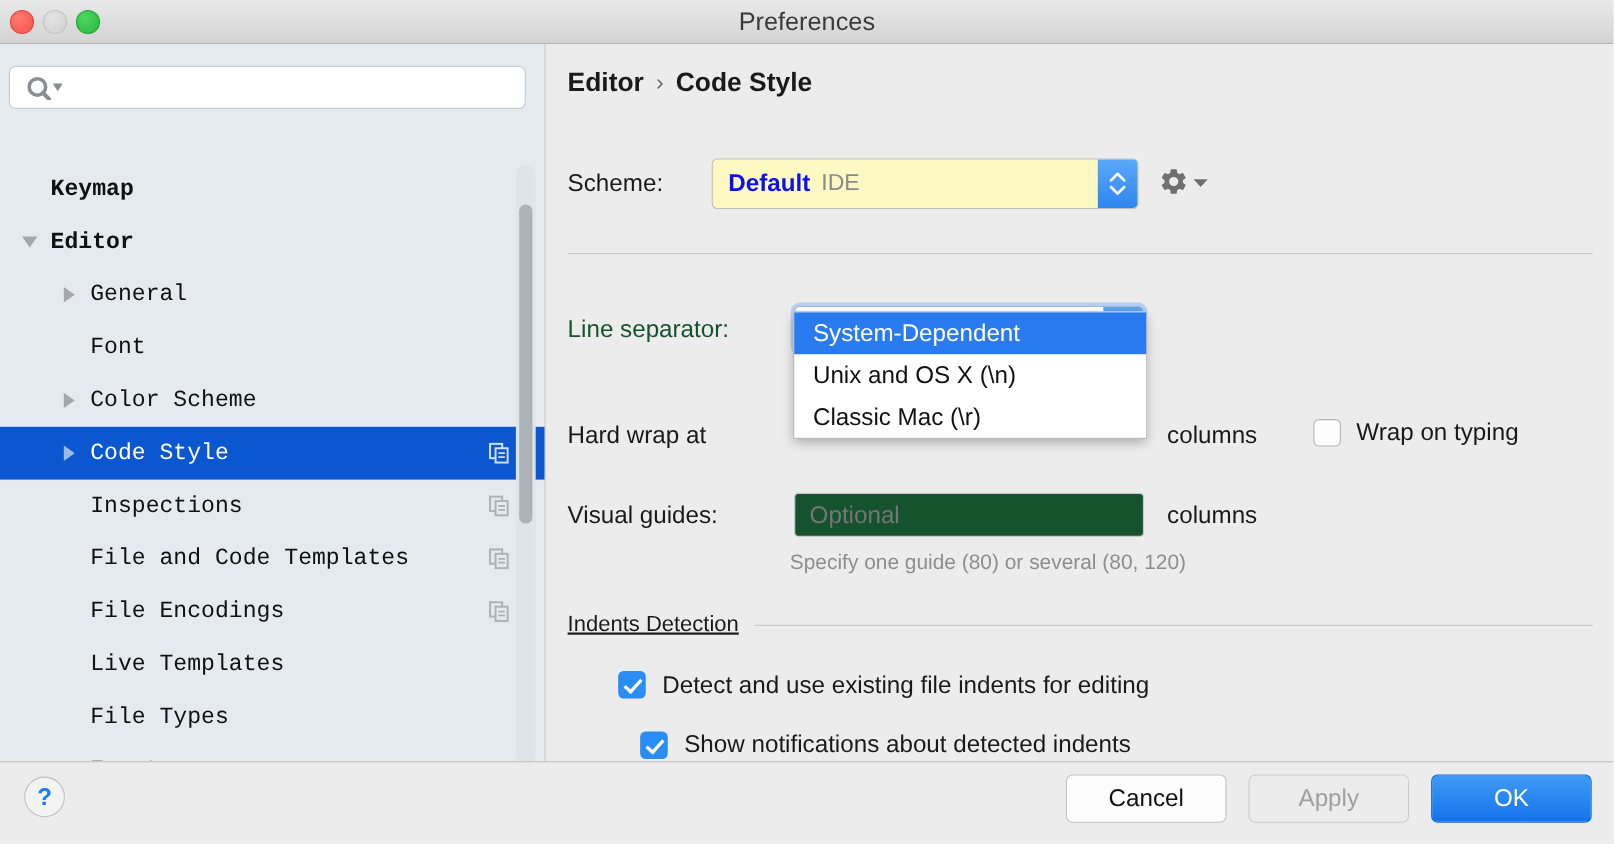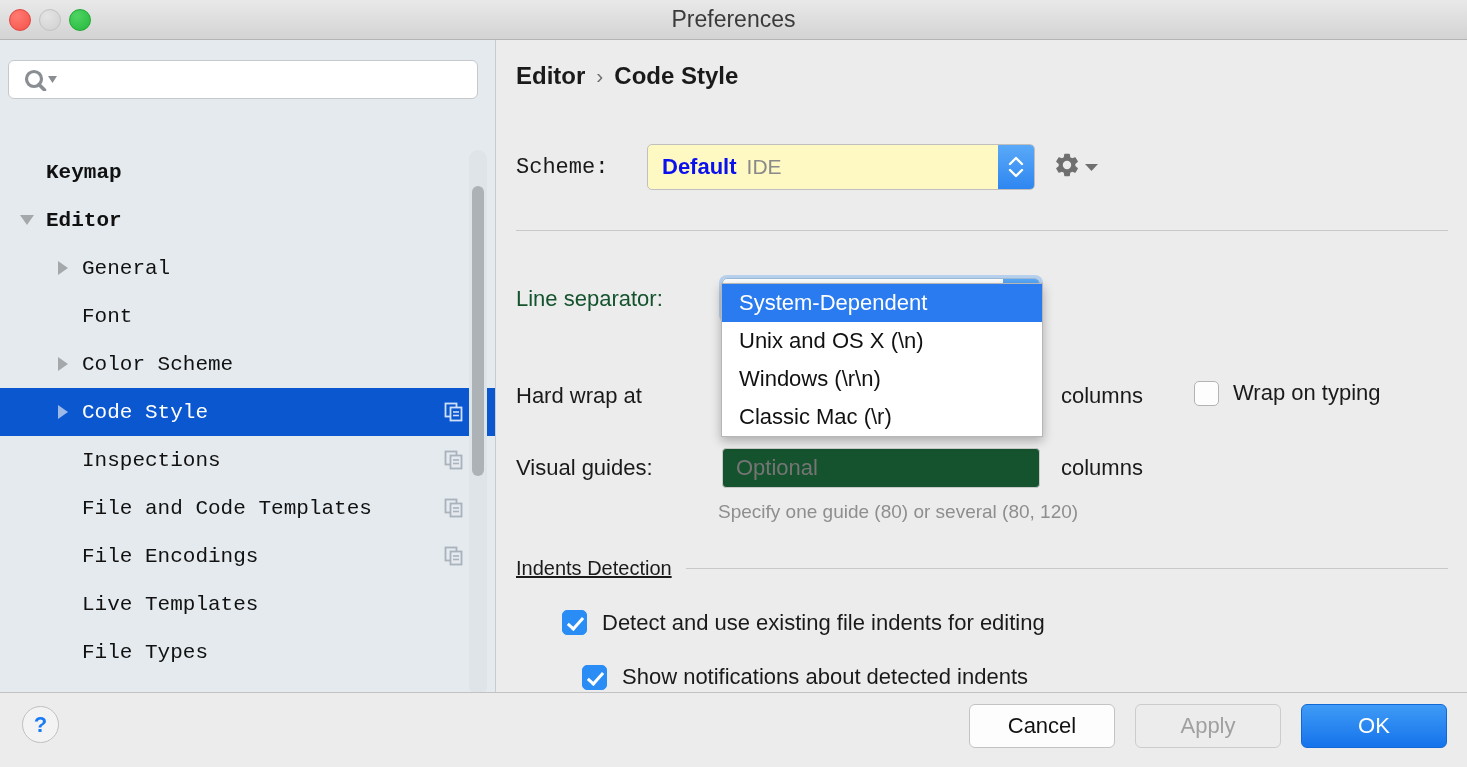--- a/index.html
+++ b/index.html
@@ -184,21 +184,20 @@
   .scheme-row {
     position: absolute;
     left: 19px; top: 104px;
     display: flex;
     align-items: center;
   }
   .scheme-label {
     font-size: 22px;
     color: #1a1a1a;
     width: 131px;
-    font-family: Liberation Mono, monospace;
   }
   .combo {
     position: relative;
     width: 388px; height: 46px;
     background: #fef9c3;
     border: 1px solid #bfbfbf;
     border-radius: 5px;
     display: flex;
     align-items: center;
     padding-left: 14px;
@@ -633,21 +632,20 @@
     <div class="chk-row2">
       <span class="cb on"></span>
       <span class="chk-label">Show notifications about detected indents</span>
     </div>
 
   </div>
 
   <div class="popup" id="popup">
       <div class="popup-item active">System-Dependent</div>
       <div class="popup-item">Unix and OS X (\n)</div>
-      <div class="popup-item">Windows (\r\n)</div>
       <div class="popup-item">Classic Mac (\r)</div>
     </div>
 
   <div class="footer">
     <div class="help-btn">?</div>
     <div class="btns">
       <div class="btn btn-cancel">Cancel</div>
       <div class="btn btn-apply">Apply</div>
       <div class="btn btn-ok">OK</div>
     </div>

